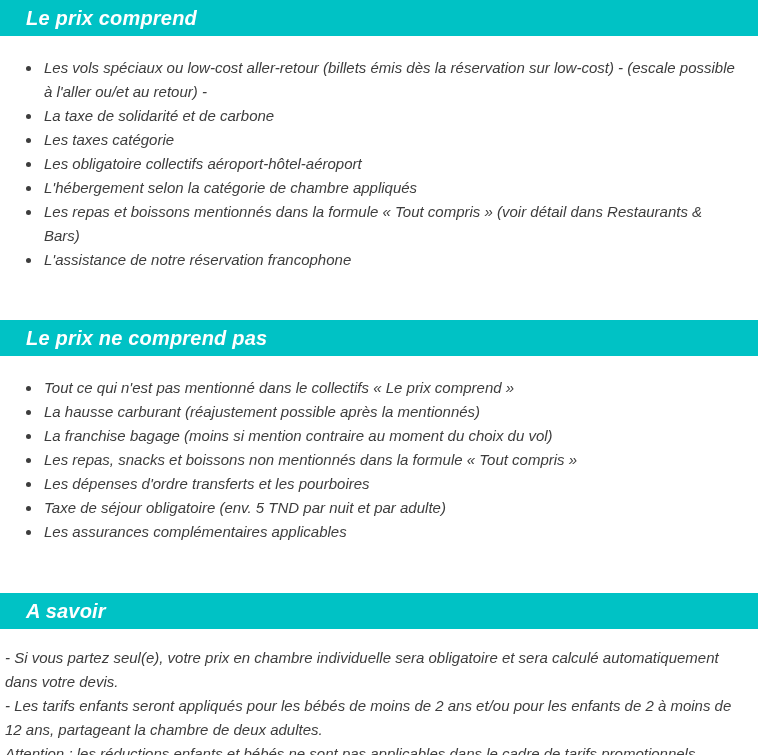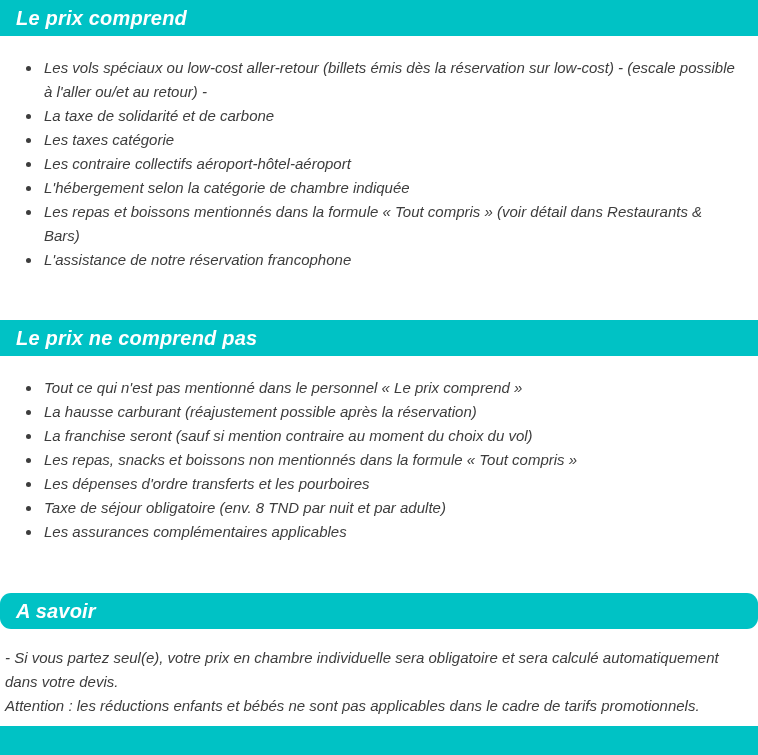--- a/index.html
+++ b/index.html
@@ -15,29 +15,29 @@
   }
   .section-bar {
     background: var(--accent, #00c2c5);
     height: 36px;
     width: 758px;
     display: flex;
     align-items: center;
     padding-left: 14px;
   }
   .section-bar h2 {
-    margin: 2px;
+    margin: 12px;
     color: #ffffff;
     font-size: 20px;
     font-weight: bold;
     font-style: italic;
     letter-spacing: 0.2px;
   }
   .bar-2 { margin-top: 48px; text-align: center; }
-  .bar-3 { margin-top: 49px; border-radius: 11px; }
+  .bar-3 { margin-top: 49px; }
   ul.bullet-list {
     margin: 20px 0 0 0;
     padding: 0 17px 0 42px;
     font-size: 15px;
     line-height: 24px;
   }
   ul.bullet-list li {
     margin: 0;
     padding-left: 2px;
   }
@@ -63,58 +63,59 @@
     <h2>Le prix comprend</h2>
   </div>
   <ul class="bullet-list">
 
       <li>Les vols spéciaux ou low-cost aller-retour (billets émis dès la réservation sur low-cost) - (escale possible à l'aller ou/et au retour) -</li>
 
       <li>La taxe de solidarité et de carbone</li>
 
       <li>Les taxes catégorie</li>
 
-      <li>Les contraire collectifs aéroport-hôtel-aéroport</li>
+      <li>Les obligatoire collectifs aéroport-hôtel-aéroport</li>
 
-      <li>L'hébergement selon la catégorie de chambre indiquée</li>
+      <li>L'hébergement selon la catégorie de chambre appliqués</li>
 
       <li>Les repas et boissons mentionnés dans la formule « Tout compris » (voir détail dans Restaurants &amp; Bars)</li>
 
       <li>L'assistance de notre réservation francophone</li>
     </ul>
 </section>
 
 <section>
   <div class="section-bar bar-2">
     <h2>Le prix ne comprend pas</h2>
   </div>
   <ul class="bullet-list">
 
-      <li>Tout ce qui n'est pas mentionné dans le personnel « Le prix comprend »</li>
+      <li>Tout ce qui n'est pas mentionné dans le collectifs « Le prix comprend »</li>
 
-      <li>La hausse carburant (réajustement possible après la réservation)</li>
+      <li>La hausse carburant (réajustement possible après la mentionnés)</li>
 
-      <li>La franchise seront (sauf si mention contraire au moment du choix du vol)</li>
+      <li>La franchise bagage (moins si mention contraire au moment du choix du vol)</li>
 
       <li>Les repas, snacks et boissons non mentionnés dans la formule « Tout compris »</li>
 
       <li>Les dépenses d'ordre transferts et les pourboires</li>
 
-      <li>Taxe de séjour obligatoire (env. 8 TND par nuit et par adulte)</li>
+      <li>Taxe de séjour obligatoire (env. 5 TND par nuit et par adulte)</li>
 
       <li>Les assurances complémentaires applicables</li>
     </ul>
 </section>
 
 <section>
   <div class="section-bar bar-3">
     <h2>A savoir</h2>
   </div>
   <div class="paragraphs">
 
       <p>- Si vous partez seul(e), votre prix en chambre individuelle sera obligatoire et sera calculé automatiquement dans votre devis.</p>
 
+      <p>- Les tarifs enfants seront appliqués pour les bébés de moins de 2 ans et/ou pour les enfants de 2 à moins de 12 ans, partageant la chambre de deux adultes.</p>
 
       <p>Attention : les réductions enfants et bébés ne sont pas applicables dans le cadre de tarifs promotionnels.</p>
     </div>
 </section>
 
 <div class="partial-bar"></div>
 
 </body></html>

